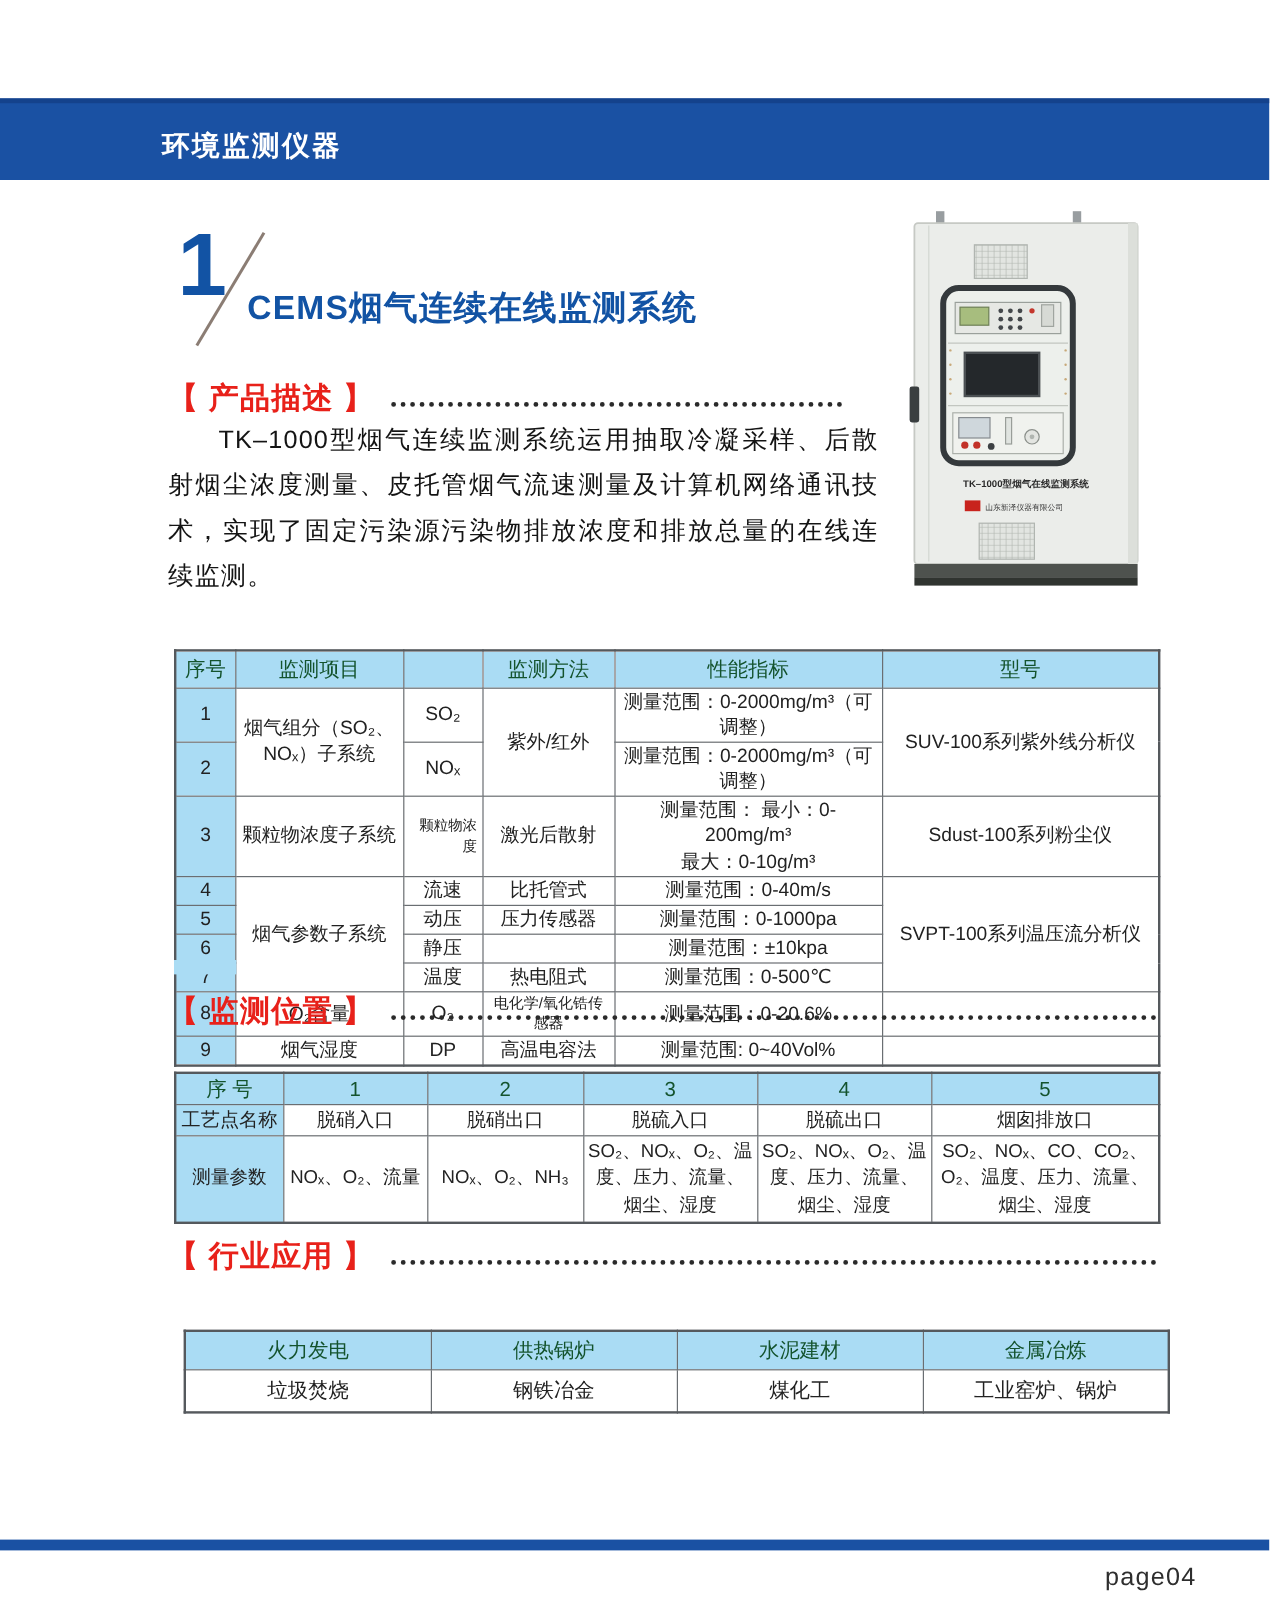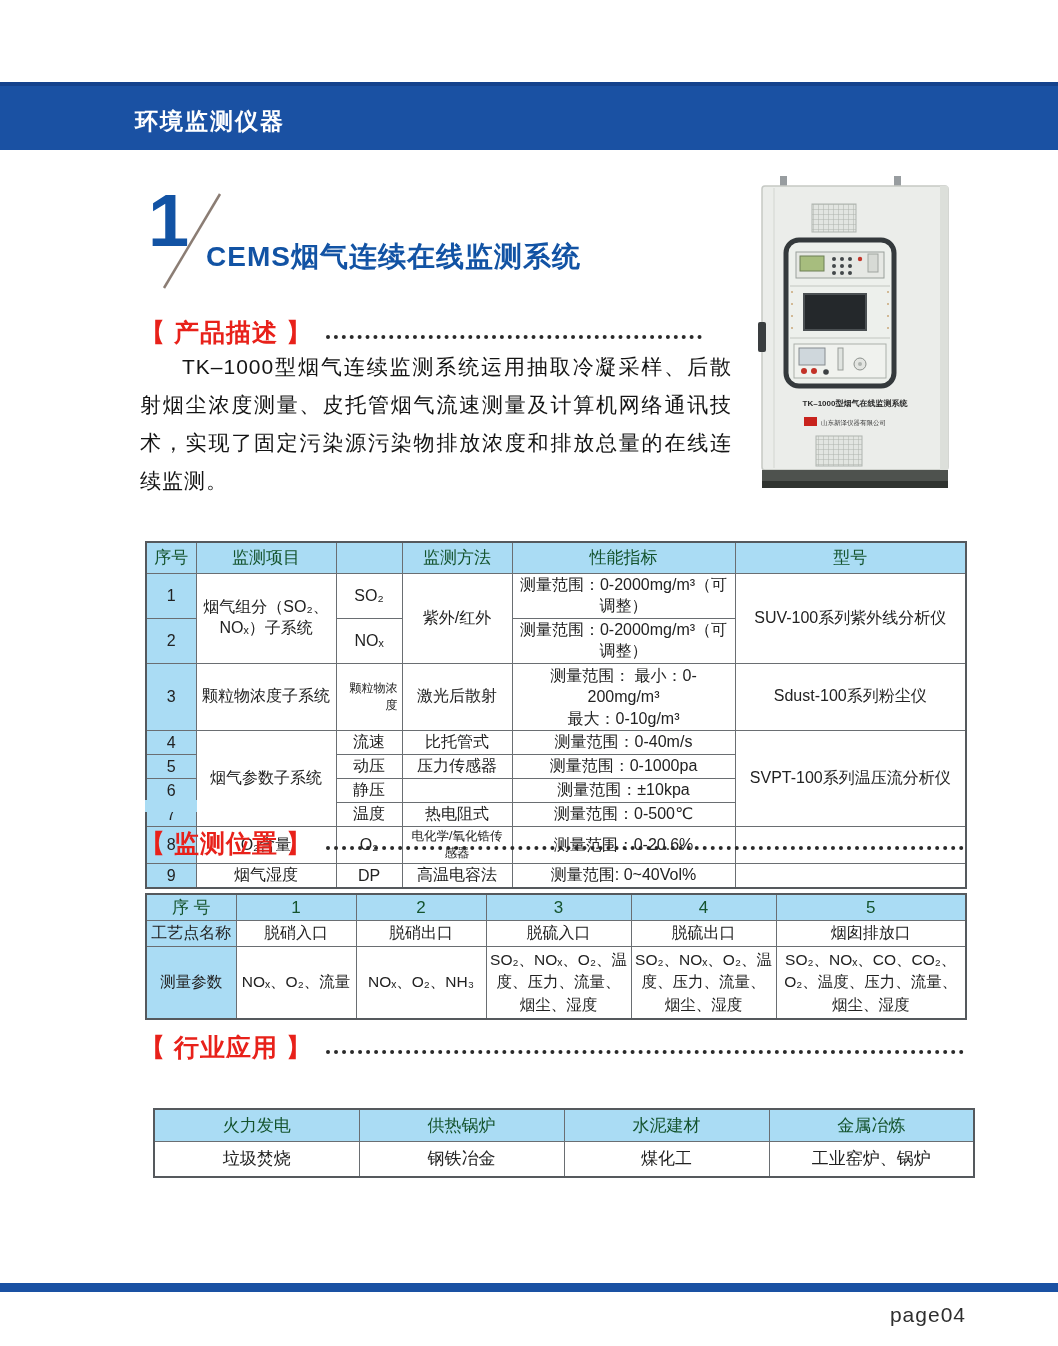--- a/index.html
+++ b/index.html
@@ -45,21 +45,21 @@
 
   .pos-tbl{left:145px;top:893px;width:822px;font-size:16px;}
   .pos-tbl .params td{font-size:15.5px;line-height:1.45;padding:2px 3px;}
 
   .ind-tbl{left:153px;top:1092px;width:822px;font-size:17px;margin-top:16px;}
 
   .num-stub{position:absolute;left:145px;top:800px;width:52px;height:12px;background:#aadcf4;}
 
   
   .ftr-bar{position:absolute;left:0;top:1283px;width:1058px;height:9px;background:#1a51a3;}
-  .page-num{position:absolute;right:92px;top:1303px;font-size:21px;color:#2e2e2e;letter-spacing:1px;}
+  .page-num{position:absolute;right:61px;top:1303px;font-size:21px;color:#2e2e2e;letter-spacing:1px;}
 
   .cabinet{position:absolute;left:748px;top:174px;width:214px;height:318px;}
 </style>
 </head>
 <body>
 
 <div class="page">
 
   <div class="hdr-bar">
     <div class="hdr-left">环境监测仪器</div>

